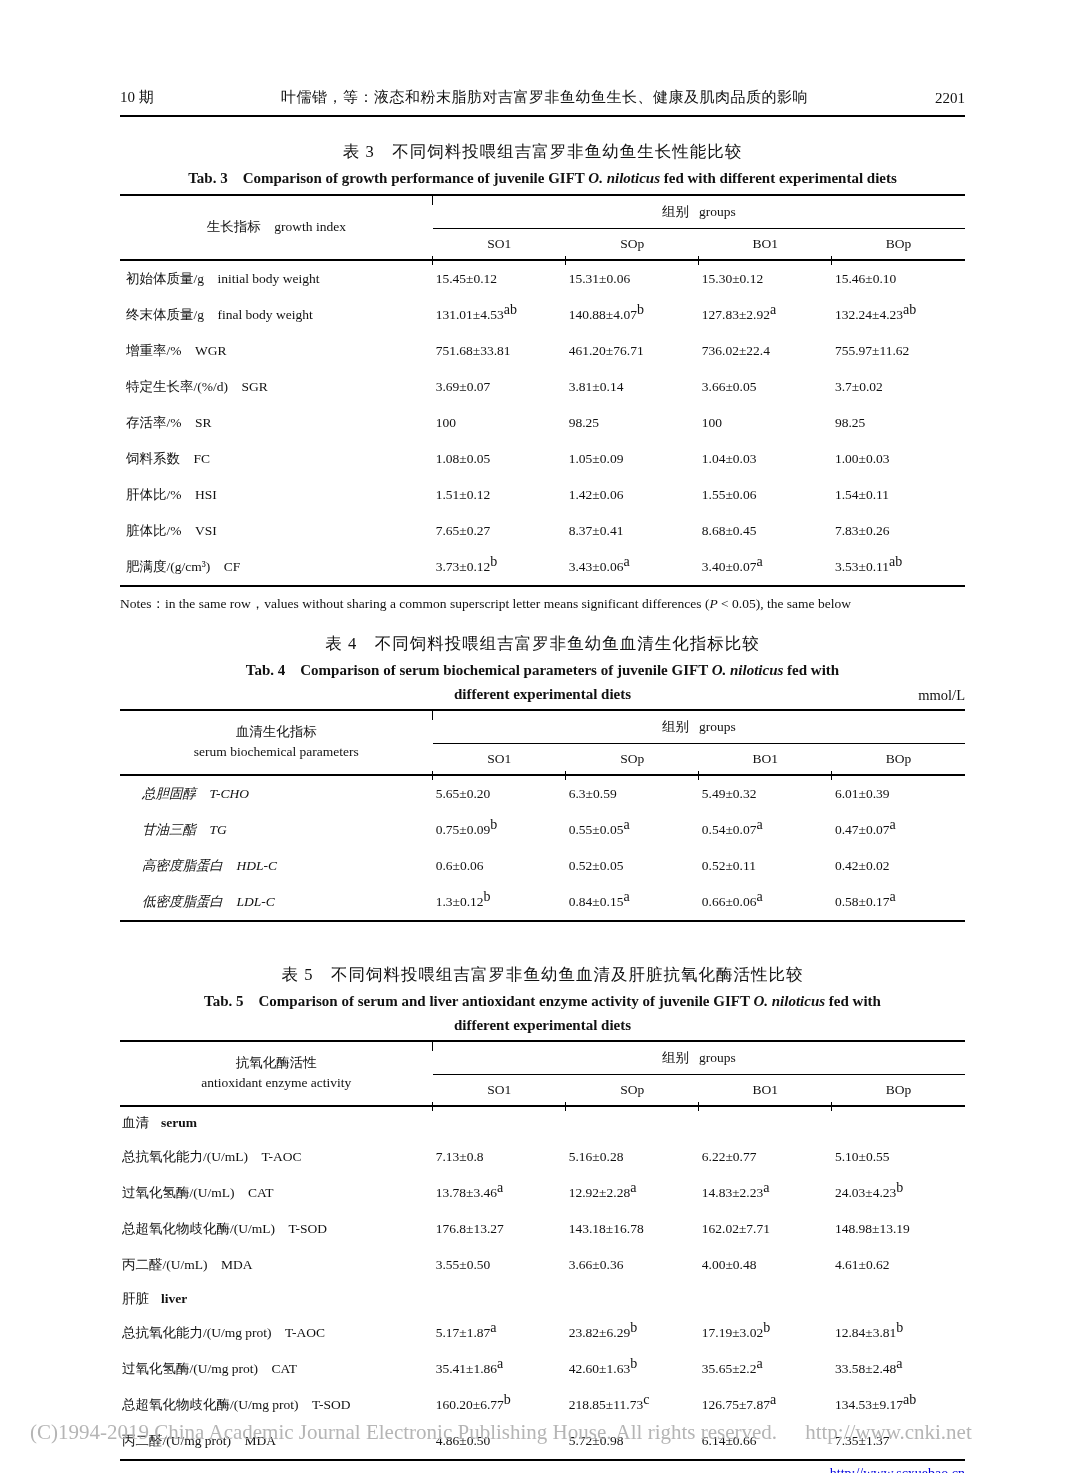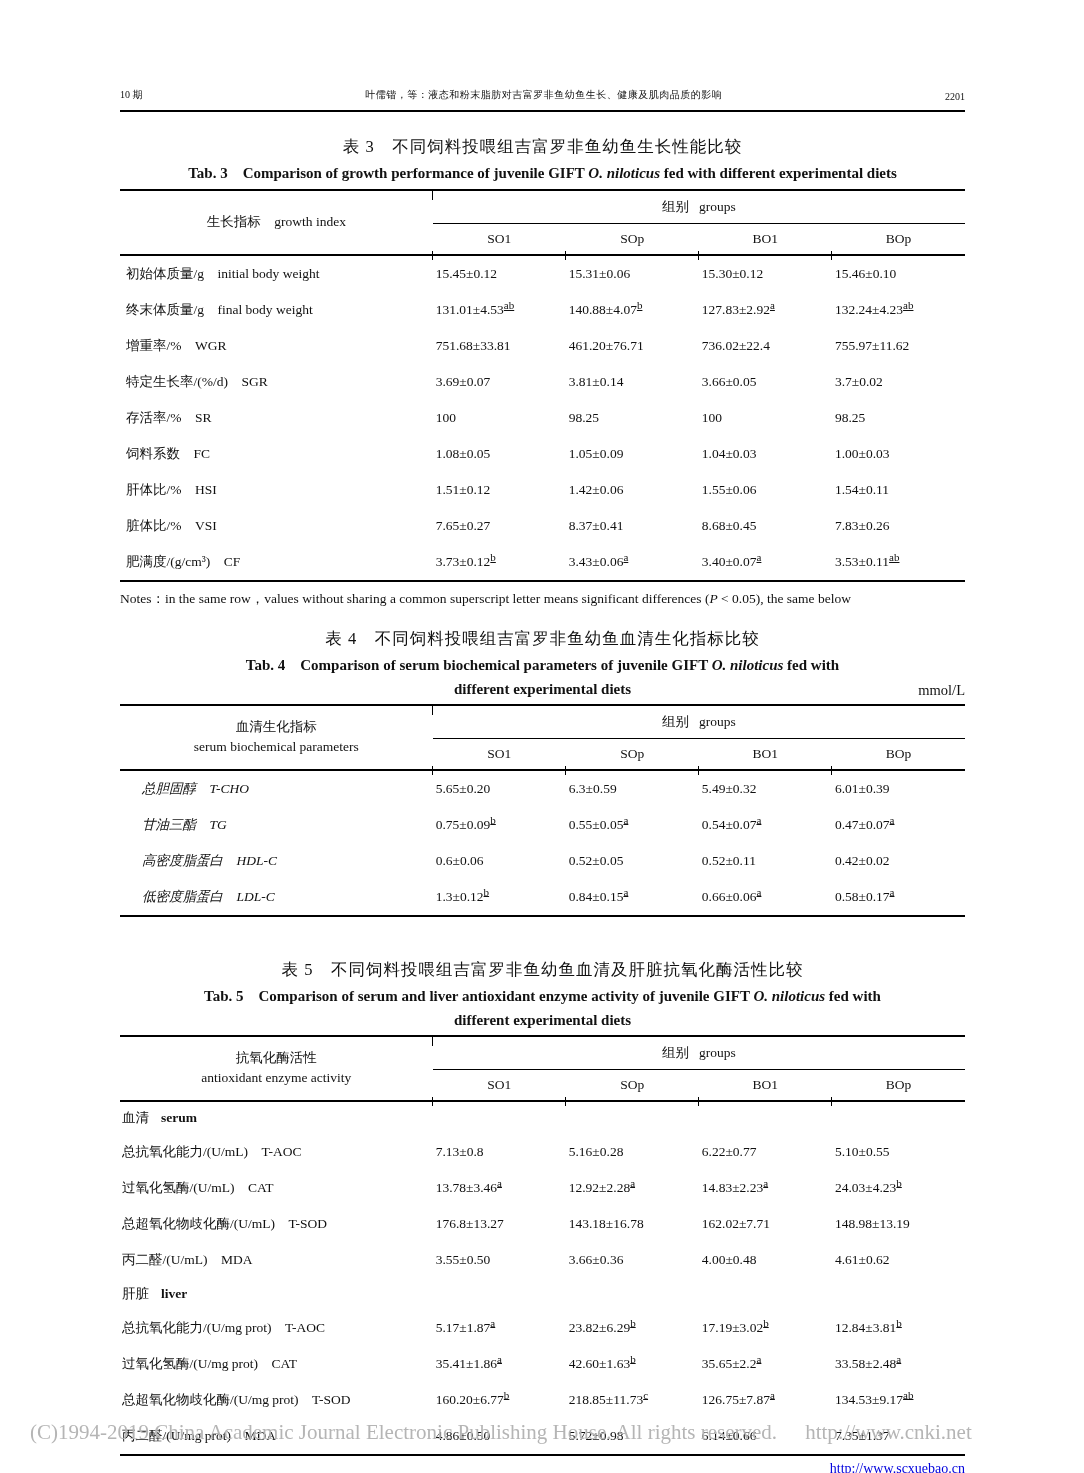--- a/index.html
+++ b/index.html
@@ -3,21 +3,21 @@
 <meta charset="utf-8">
 <style>
   html,body{margin:0;padding:0;background:#ffffff;}
   body{width:1084px;height:1473px;position:relative;overflow:hidden;
        font-family:"Liberation Serif","DejaVu Serif",serif;color:#111;}
   .page{position:relative;width:1084px;height:1473px;}
   .content{margin:0 119px 0 120px;width:845px;}
 
   
   .runhead{display:flex;justify-content:space-between;align-items:flex-end;
-           padding-top:88px;font-size:10px;border-bottom:2.5px solid #000;
+           padding-top:88px;font-size:15px;border-bottom:2.5px solid #000;
            padding-bottom:8px;}
   .runhead .mid{letter-spacing:.5px;}
 
   
   .t-zh{font-size:16.5px;font-weight:normal;text-align:center;letter-spacing:1px;}
   .t-en{font-size:15px;font-weight:bold;text-align:center;}
   .t-en i{font-style:italic;}
   .t-line2wrap{position:relative;text-align:center;}
   .unit{position:absolute;right:0;top:1px;font-weight:normal;font-size:14.5px;}
 
@@ -31,21 +31,21 @@
   .stub{text-align:center;line-height:1.5;}
   .groups{text-align:center;height:32px;border-bottom:1.8px solid #000;position:relative;}
   .groups::before{content:"";position:absolute;left:-1px;top:0;height:9px;border-left:1.8px solid #000;}
   .g-en{margin-left:10px;}
   .col-h{text-align:center;height:30px;position:relative;}
   .col-h::before{content:"";position:absolute;left:-1px;bottom:-6px;height:9px;border-left:1.5px solid #000;}
   td.row-label{padding:9px 0 9px 6px;text-align:left;}
   .t4 td.row-label{padding-left:22px;font-style:italic;}
   .t5 td.row-label{padding-left:2px;}
   td.value-cell{text-align:left;padding:9px 0 9px 3px;}
-  td.value-cell sup{font-size:11px;vertical-align:super;line-height:0;text-decoration:underline;}
+  td.value-cell sup{font-size:14px;vertical-align:super;line-height:0;}
   td.section-cell{padding:7px 0 7px 2px;}
   .sec-en{margin-left:12px;font-weight:bold;}
 
   
   .notes{font-size:13.5px;line-height:1.55;margin-top:7px;}
   .notes i{font-style:italic;}
 
   
   .site-link{color:#0000dd;font-size:14px;text-align:right;margin-top:5px;text-decoration:none;display:block;}
   .watermark{position:absolute;top:1420px;left:30px;right:38px;

